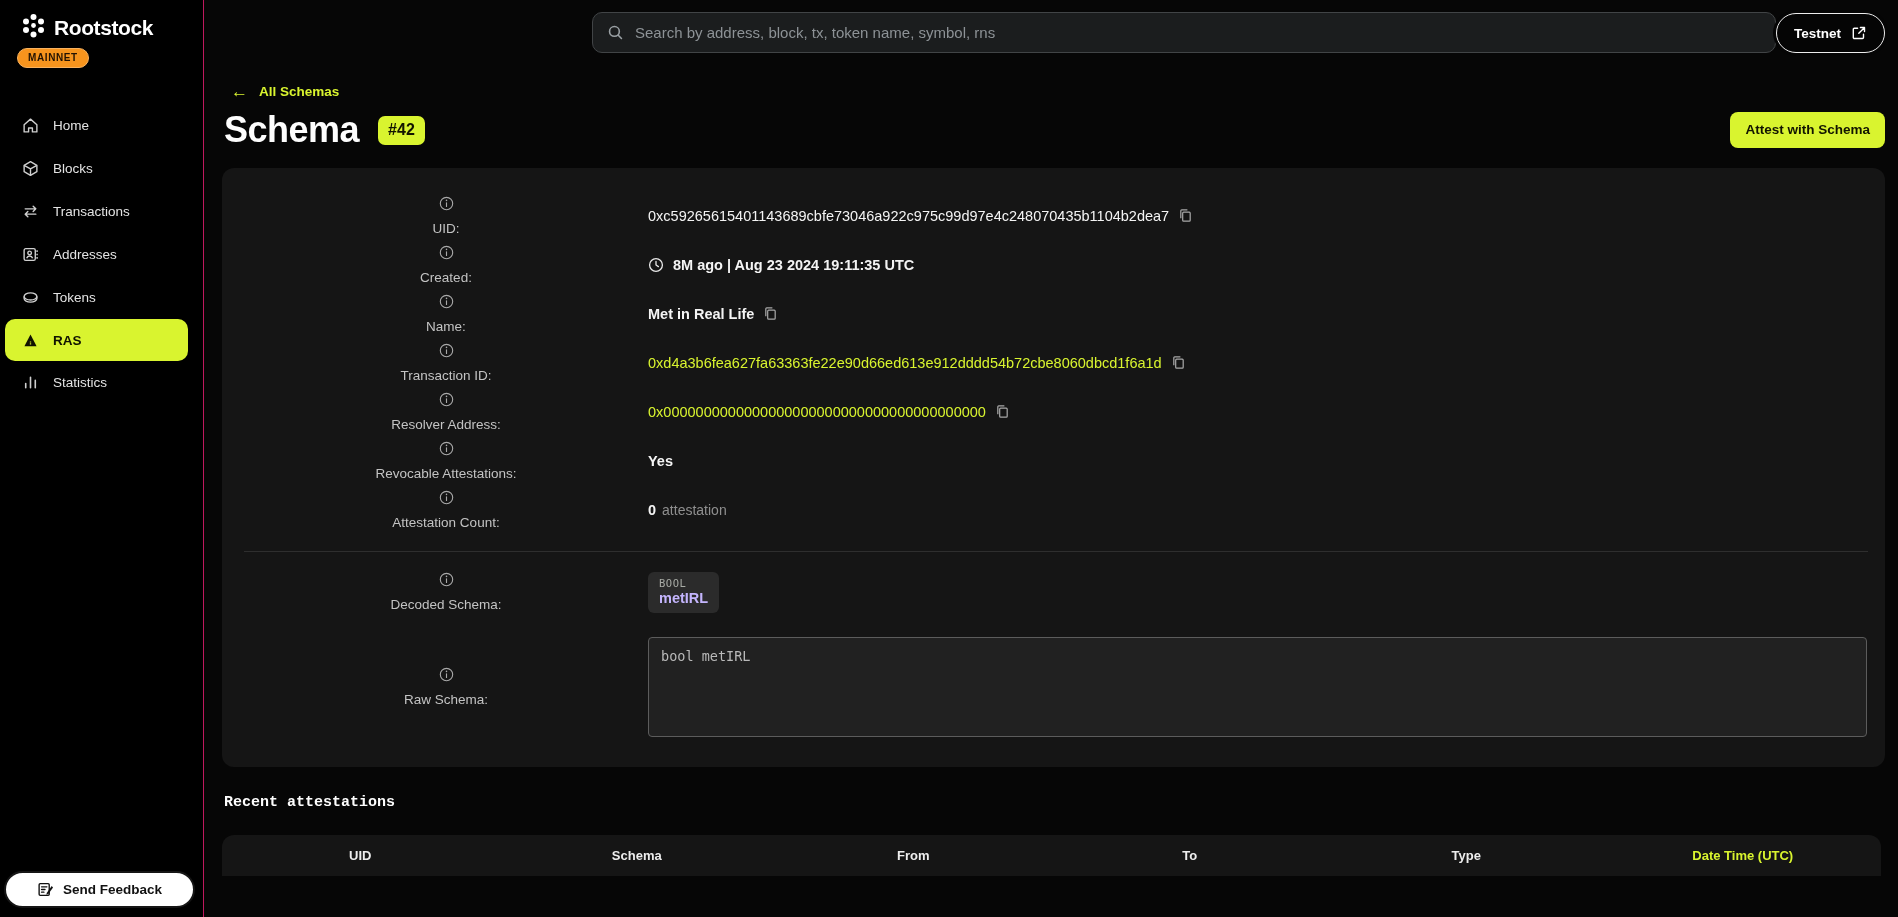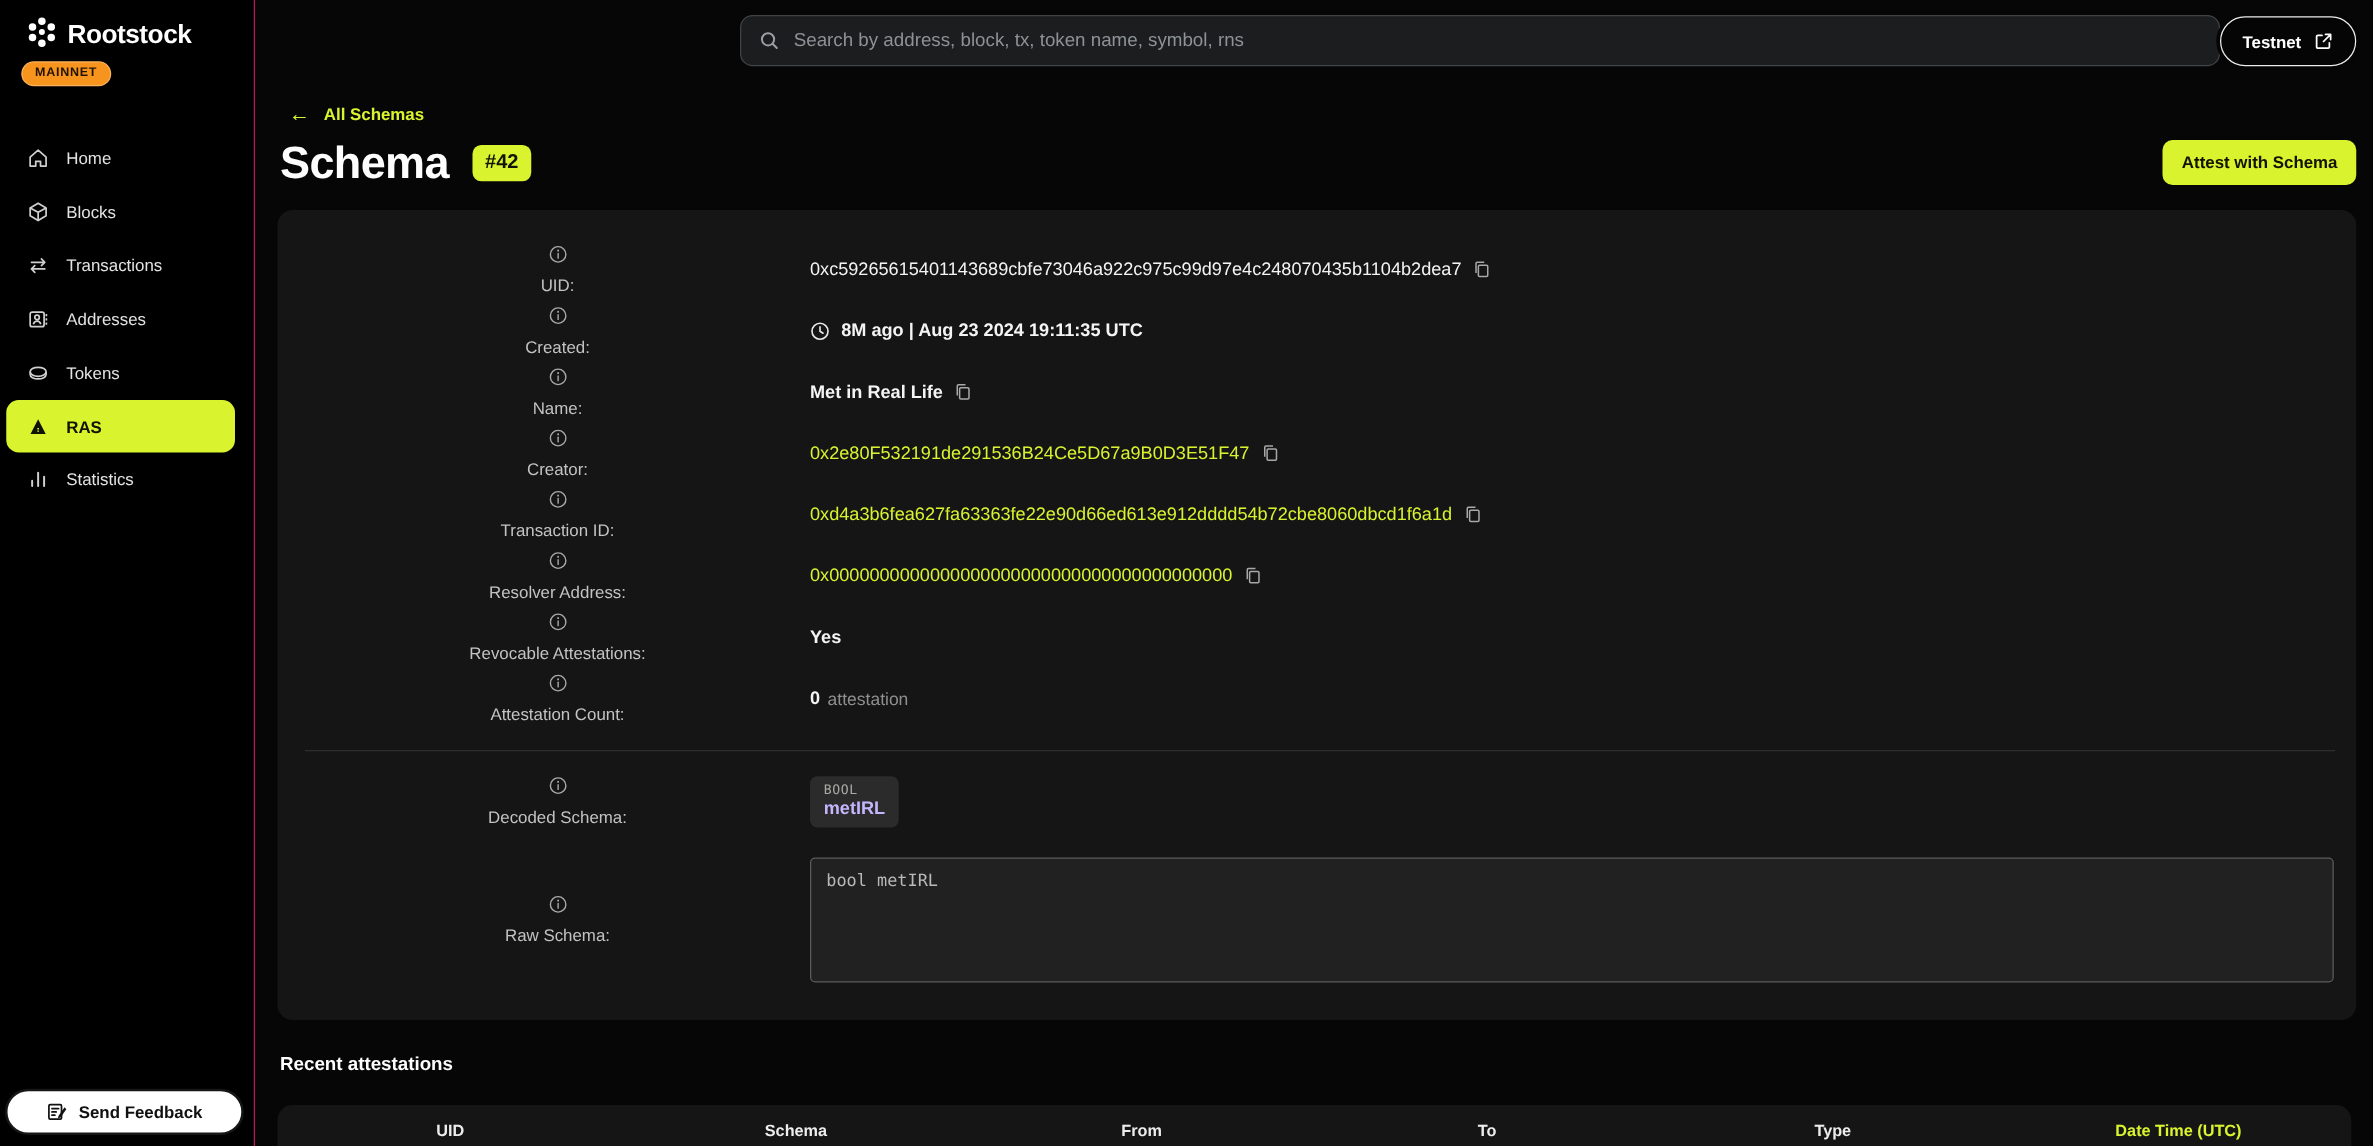--- a/index.html
+++ b/index.html
@@ -47,21 +47,21 @@
   .clock { color:#e9e9e9; }
   .suffix { color:#8f8f8f; font-weight:normal; font-size:14px; cursor:pointer; }
   .divider { height:1px; background:#2e2e2e; margin:17px 0 8px; }
   .chip { display:inline-block; background:#2b2b2b; border-radius:6px; padding:5px 11px 7px; width:fit-content; }
   .chip-type { display:block; font-family:"DejaVu Sans Mono", monospace; font-size:10.5px; color:#a9aca6; letter-spacing:0.5px; }
   .chip-name { display:block; margin-top:1px; font-size:14.5px; font-weight:bold; color:#c4b5fd; }
   .drow.decoded { min-height:64px; }
   .raw-box { width:1219px; height:100px; background:#212121; border:1px solid #5c5c5c; border-radius:4px; color:#b9b9b9; font-family:"DejaVu Sans Mono", monospace; font-size:13.5px; padding:10px 12px; resize:none; outline:none; }
   .drow.raw { margin-top:13px; }
 
-  .recent-heading { margin:27px 0 0 2px; color:#fdfdfd; font-size:15px; font-weight:bold; }
+  .recent-heading { margin:27px 0 0 2px; color:#fdfdfd; font-size:15px; font-weight:bold;font-family:Liberation Mono, monospace; }
   .table-head { margin-top:24px; width:1659px; height:41px; background:#151515; border-radius:12px 12px 0 0; display:grid; grid-template-columns:repeat(6,1fr); align-items:center; }
   .th { text-align:center; color:#ededed; font-size:13px; font-weight:bold; }
   .th.accent { color:var(--accent); }
 </style>
 </head>
 <body>
 
 <div class="app" style="--accent:#d9f42f">
 
   <aside class="sidebar">
@@ -248,39 +248,20 @@
           <span>Met in Real Life</span>
           <button class="copy-btn">
               <svg width="15" height="15" viewBox="0 0 16 16" fill="none" stroke="currentColor" stroke-width="1.3">
                 <rect x="5" y="4.5" width="8" height="9.5" rx="1"></rect>
                 <path d="M3 11V3a1 1 0 0 1 1-1h6"></path>
               </svg>
             </button>
         </div>
       </div>
 
-      <div class="drow">
-        <div class="dlabel">
-          <svg width="15" height="15" viewBox="0 0 16 16" fill="none" stroke="currentColor" stroke-width="1.2">
-              <circle cx="8" cy="8" r="6.6"></circle>
-              <path d="M8 7.2v4" stroke-linecap="round"></path>
-              <path d="M8 4.6v.2" stroke-linecap="round" stroke-width="1.6"></path>
-            </svg>
-          <span>Creator:</span>
-        </div>
-        <div class="dvalue">
-          <span class="link">0x2e80F532191de291536B24Ce5D67a9B0D3E51F47</span>
-          <button class="copy-btn">
-              <svg width="15" height="15" viewBox="0 0 16 16" fill="none" stroke="currentColor" stroke-width="1.3">
-                <rect x="5" y="4.5" width="8" height="9.5" rx="1"></rect>
-                <path d="M3 11V3a1 1 0 0 1 1-1h6"></path>
-              </svg>
-            </button>
-        </div>
-      </div>
 
       <div class="drow">
         <div class="dlabel">
           <svg width="15" height="15" viewBox="0 0 16 16" fill="none" stroke="currentColor" stroke-width="1.2">
               <circle cx="8" cy="8" r="6.6"></circle>
               <path d="M8 7.2v4" stroke-linecap="round"></path>
               <path d="M8 4.6v.2" stroke-linecap="round" stroke-width="1.6"></path>
             </svg>
           <span>Transaction ID:</span>
         </div>

